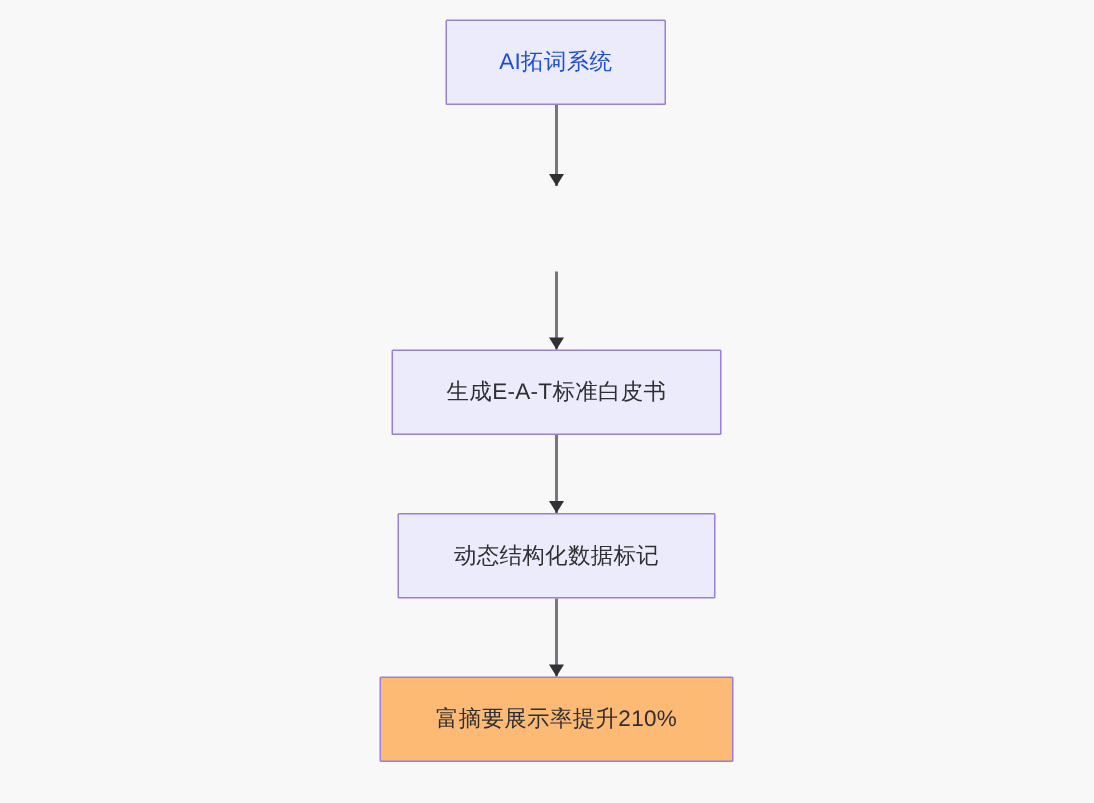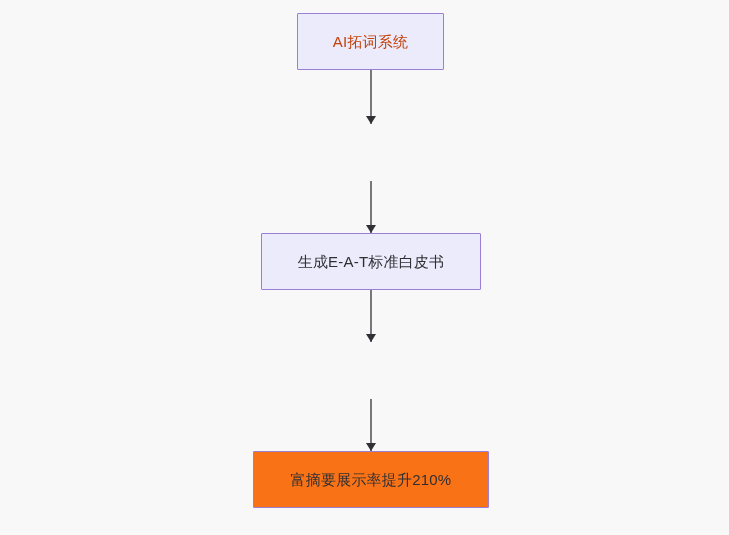--- a/index.html
+++ b/index.html
@@ -74,23 +74,26 @@
   </div>
   <div class="edge" style="left: 371px; top: 290px;">
     <div class="edge-line" style="height: 52px; background: rgb(120, 120, 124);"></div>
     <div class="edge-head" style="top: 44px; border-top-color: rgb(49, 49, 53);"></div>
   </div>
   <div class="edge" style="left: 371px; top: 399px;">
     <div class="edge-line" style="height: 52px; background: rgb(120, 120, 124);"></div>
     <div class="edge-head" style="top: 44px; border-top-color: rgb(49, 49, 53);"></div>
   </div>
 
-  <div class="node" style="left: 297px; top: 13px; width: 147px; height: 57px; background: rgb(236, 235, 251); border-color: rgb(155, 127, 212); color: #c2410c;">
+  <div class="node" style="left: 297px; top: 13px; width: 147px; height: 57px; background: rgb(236, 235, 251); border-color: rgb(155, 127, 212); color: #1d4ed8;">
     <span class="node-label">AI拓词系统</span>
   </div>
   <div class="node" style="left: 261px; top: 233px; width: 220px; height: 57px; background: rgb(236, 235, 251); border-color: rgb(155, 127, 212); color: rgb(47, 47, 51);">
     <span class="node-label">生成E-A-T标准白皮书</span>
   </div>
-  <div class="node" style="left: 253px; top: 451px; width: 236px; height: 57px; background: #f97316; border-color: rgb(155, 127, 212); color: rgb(47, 47, 51);">
+  <div class="node" style="left: 265px; top: 342px; width: 212px; height: 57px; background: rgb(236, 235, 251); border-color: rgb(155, 127, 212); color: rgb(47, 47, 51);">
+    <span class="node-label">动态结构化数据标记</span>
+  </div>
+  <div class="node" style="left: 253px; top: 451px; width: 236px; height: 57px; background: #fdba74; border-color: rgb(155, 127, 212); color: rgb(47, 47, 51);">
     <span class="node-label">富摘要展示率提升210%</span>
   </div>
 
 </div>
 
 </body></html>

